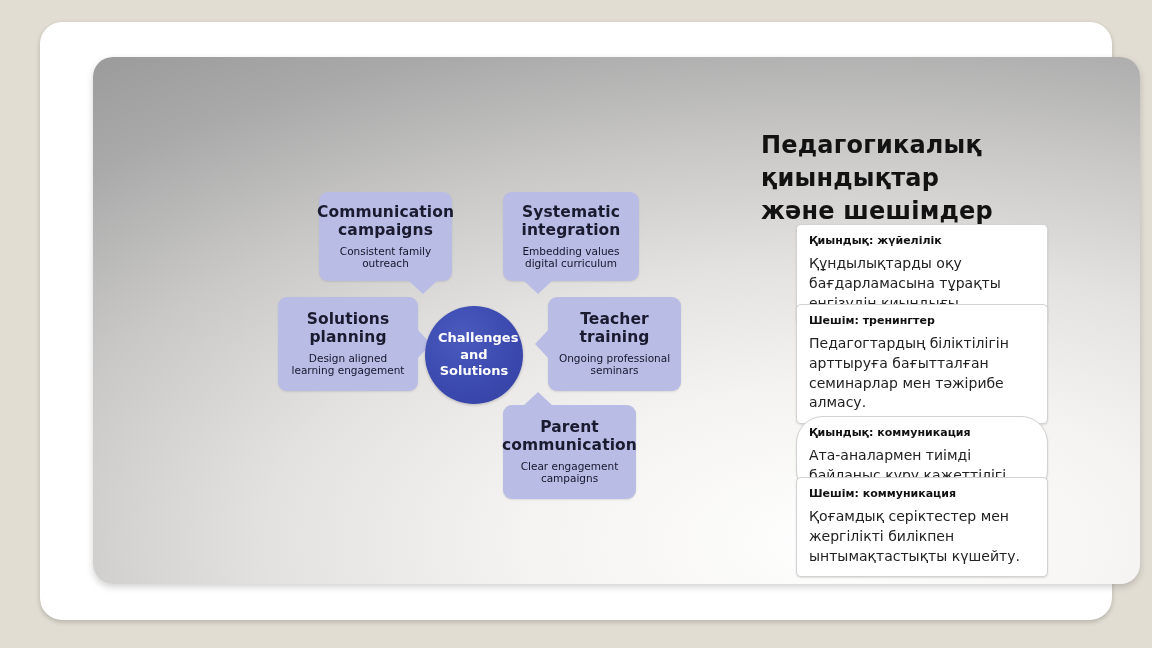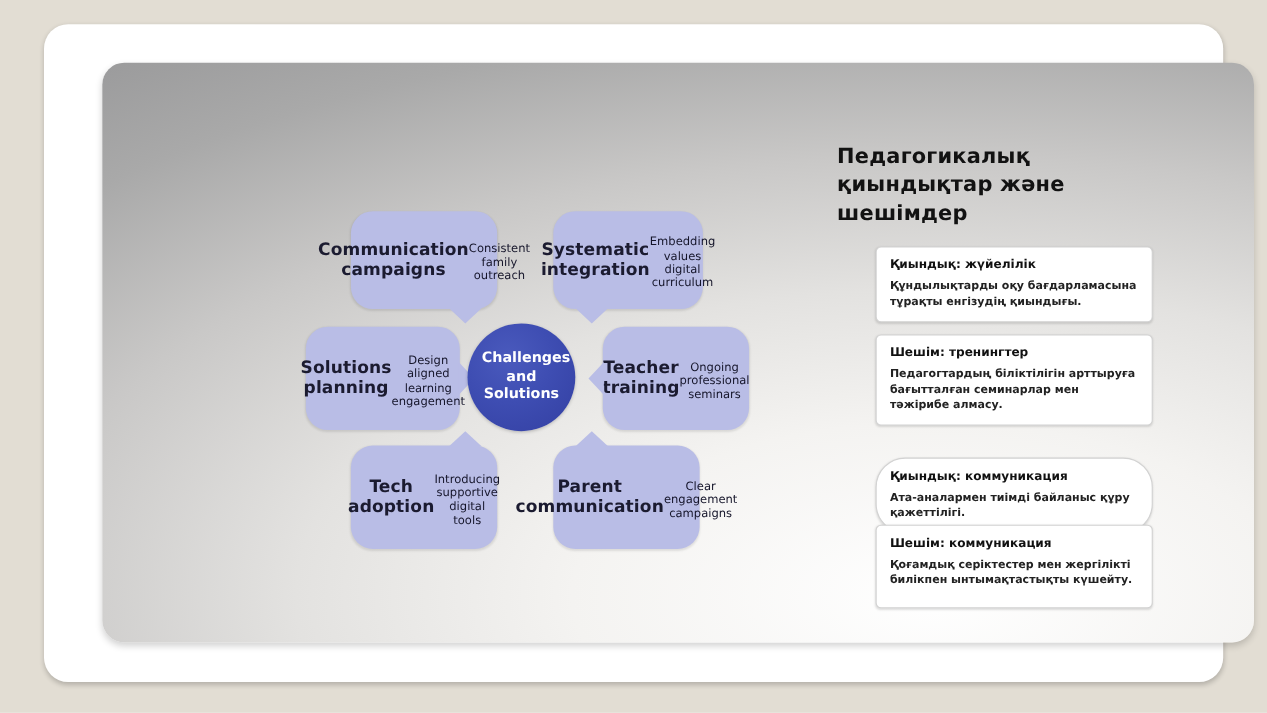--- a/index.html
+++ b/index.html
@@ -31,22 +31,23 @@
     overflow: hidden;
     box-shadow: 0 3px 7px rgba(0,0,0,0.18);
   }
 
   
   #diagram { position: absolute; left: 0; top: 0; width: 660px; height: 527px; }
 
   .callout {
     position: absolute;
     background: #b9bde6;
-    border-radius: 20px;
+    border-radius: 9px;
     display: flex;
+    flex-direction: column;
     align-items: center;
     justify-content: center;
     text-align: center;
     padding: 6px 9px;
     box-shadow: 0 1px 2px rgba(0,0,0,0.10);
   }
   .callout .c-title {
     font-size: 15.5px;
     font-weight: 600;
     color: #1b1b30;
@@ -95,21 +96,21 @@
   #box-par   { left: 410px; top: 348px; width: 133px; height: 94px; }
 
   
   #box-tech .tail-up { left: auto; right: 14px; transform: none; }
   #box-par  .tail-up { left: 20px; transform: none; }
   #box-comm .tail-down { left: auto; right: 14px; transform: none; }
   #box-sys  .tail-down { left: 20px; transform: none; }
 
   #hub {
     position: absolute;
-    left: 332px; top: 237px;
+    left: 332px; top: 249px;
     width: 98px; height: 98px;
     border-radius: 50%;
     background: radial-gradient(circle at 38% 32%, #4a5abd 0%, #3e4db2 45%, #333fa2 100%);
     display: flex; align-items: center; justify-content: center;
     text-align: center;
     color: #ffffff;
     font-size: 13px;
     font-weight: 600;
     line-height: 1.28;
     box-shadow: 0 1px 3px rgba(0,0,0,0.22);
@@ -117,21 +118,21 @@
   }
   #hub span { display: block; width: 72px; }
 
   
   #panel { position: absolute; left: 650px; top: 0; width: 397px; height: 527px; }
 
   #panel-heading {
     position: absolute;
     left: 18px; top: 72px;
     width: 260px;
-    font-size: 19px;
+    font-size: 24px;
     font-weight: bold;
     color: #121212;
     line-height: 1.38;
     letter-spacing: .2px;
   }
 
   .info-card {
     position: absolute;
     left: 53px;
     width: 252px;
@@ -142,24 +143,23 @@
     box-shadow: 0 1px 2px rgba(0,0,0,0.13);
   }
   .info-card .t {
     font-size: 11px;
     font-weight: bold;
     color: #111111;
     line-height: 1.25;
     margin-bottom: 6px;
   }
   .info-card .d {
-    font-size: 10px;
+    font-size: 14px;
     color: #222222;
     line-height: 1.42;
-    font-weight: bold;
   }
   #card-0 { top: 167px; min-height: 63px; }
   #card-1 { top: 247px; min-height: 76px; }
   #card-2 { top: 359px; min-height: 63px; border-radius: 27px; }
   #card-3 { top: 420px; min-height: 76px; }
 </style>
 </head>
 <body>
 
 <div id="page-frame">
@@ -184,25 +184,20 @@
         <div class="c-desc">Design aligned learning engagement</div>
         <span class="tail tail-right"></span>
       </div>
 
       <div class="callout" id="box-teach">
         <div class="c-title">Teacher training</div>
         <div class="c-desc">Ongoing professional seminars</div>
         <span class="tail tail-left"></span>
       </div>
 
-      <div class="callout" id="box-tech">
-        <div class="c-title">Tech adoption</div>
-        <div class="c-desc">Introducing supportive digital tools</div>
-        <span class="tail tail-up"></span>
-      </div>
 
       <div class="callout" id="box-par">
         <div class="c-title">Parent communication</div>
         <div class="c-desc">Clear engagement campaigns</div>
         <span class="tail tail-up"></span>
       </div>
 
       <div id="hub">
         <span>Challenges and Solutions</span>
       </div>

